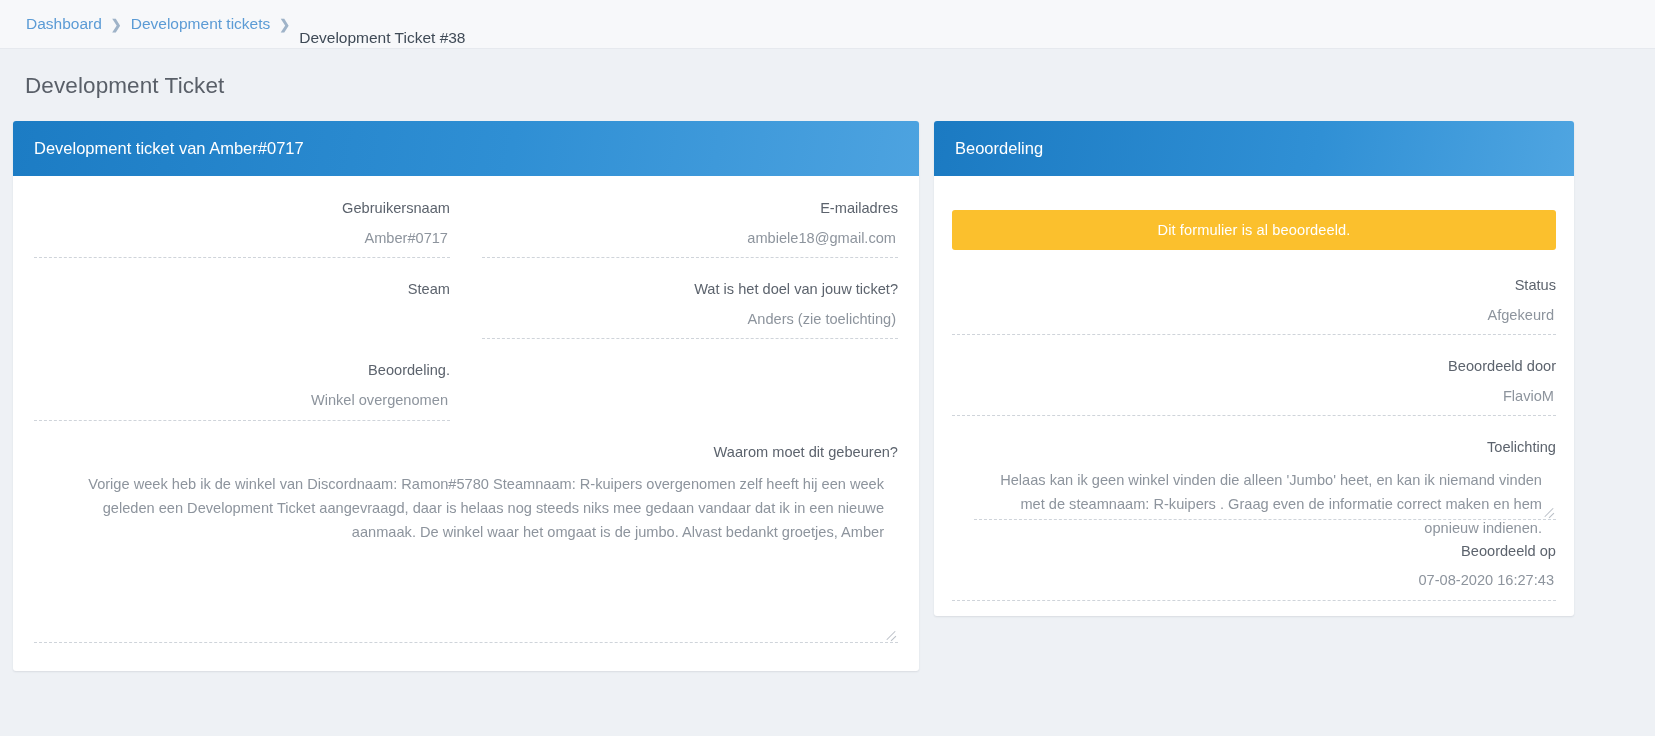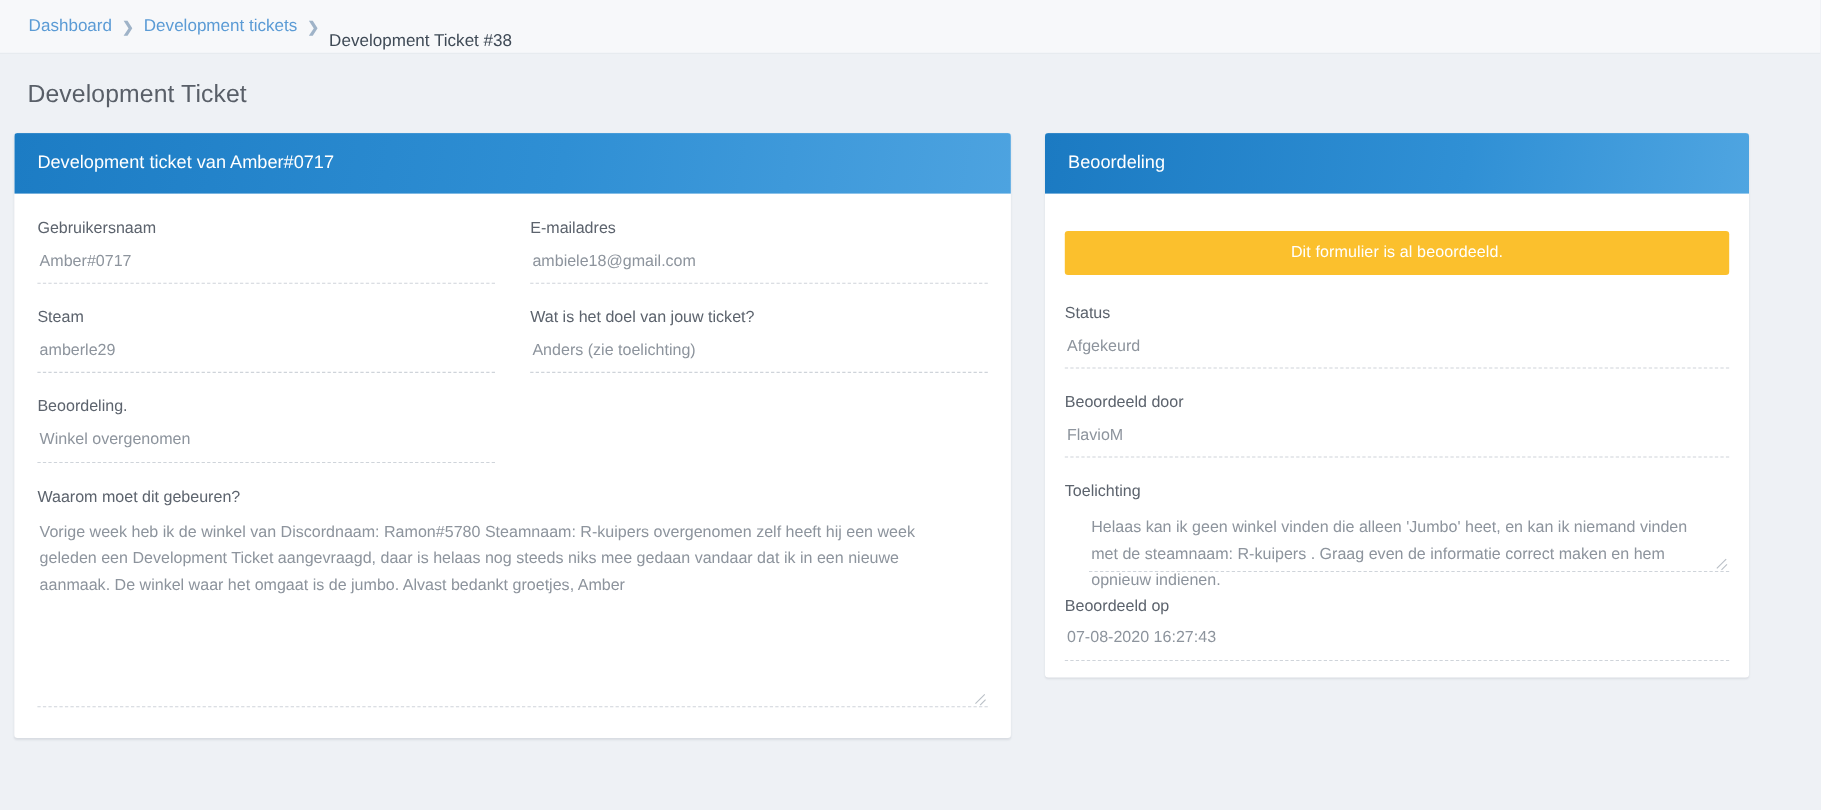--- a/index.html
+++ b/index.html
@@ -54,21 +54,21 @@
     color: #595f68;
     font-weight: normal;
     letter-spacing: .1px;
     margin: 0;
   }
 
   
   .content {
     display: flex;
     padding: 0 0 0 13px;
-    gap: 23px;
+    gap: 7px;
     align-items: flex-start;
   }
   .card {
     background: #ffffff;
     border-radius: 3px;
     box-shadow: 0 1px 2px rgba(30,40,60,.10);
     overflow: hidden;
   }
   .card-left { width: 906px; height: 550px; }
   .card-right { width: 640px; height: 495px; margin-left: 8px; }
@@ -83,21 +83,21 @@
     background: linear-gradient(100deg, #1c7cc4 0%, #2f8fd4 55%, #4da3e0 100%);
   }
   .card-head-right {
     background: linear-gradient(100deg, #1b7ac2 0%, #3090d5 60%, #4fa5e1 100%);
   }
   .card-body { padding: 24px 21px 10px 21px; }
   .card-body-right { padding: 28px 18px 10px 18px; }
 
   
   .row { display: flex; gap: 32px; }
-  .field { flex: 1; margin-bottom: 23px; min-width: 0; }
+  .field { flex: 1; margin-bottom: 23px; min-width: 0; text-align: right; }
   .field-label {
     font-size: 14.6px;
     color: #5c636d;
     margin-bottom: 11px;
     line-height: 1.2;
   }
   .field-value {
     font-size: 14.6px;
     color: #8d949d;
     padding: 0 2px 9px 2px;
@@ -189,21 +189,20 @@
         </div>
         <div class="field">
           <div class="field-label">E-mailadres</div>
           <div class="field-value">ambiele18@gmail.com</div>
         </div>
       </div>
 
       <div class="row">
         <div class="field">
           <div class="field-label">Steam</div>
-          <div class="field-value">amberle29</div>
         </div>
         <div class="field">
           <div class="field-label">Wat is het doel van jouw ticket?</div>
           <div class="field-value">Anders (zie toelichting)</div>
         </div>
       </div>
 
       <div class="row">
         <div class="field">
           <div class="field-label">Beoordeling.</div>

